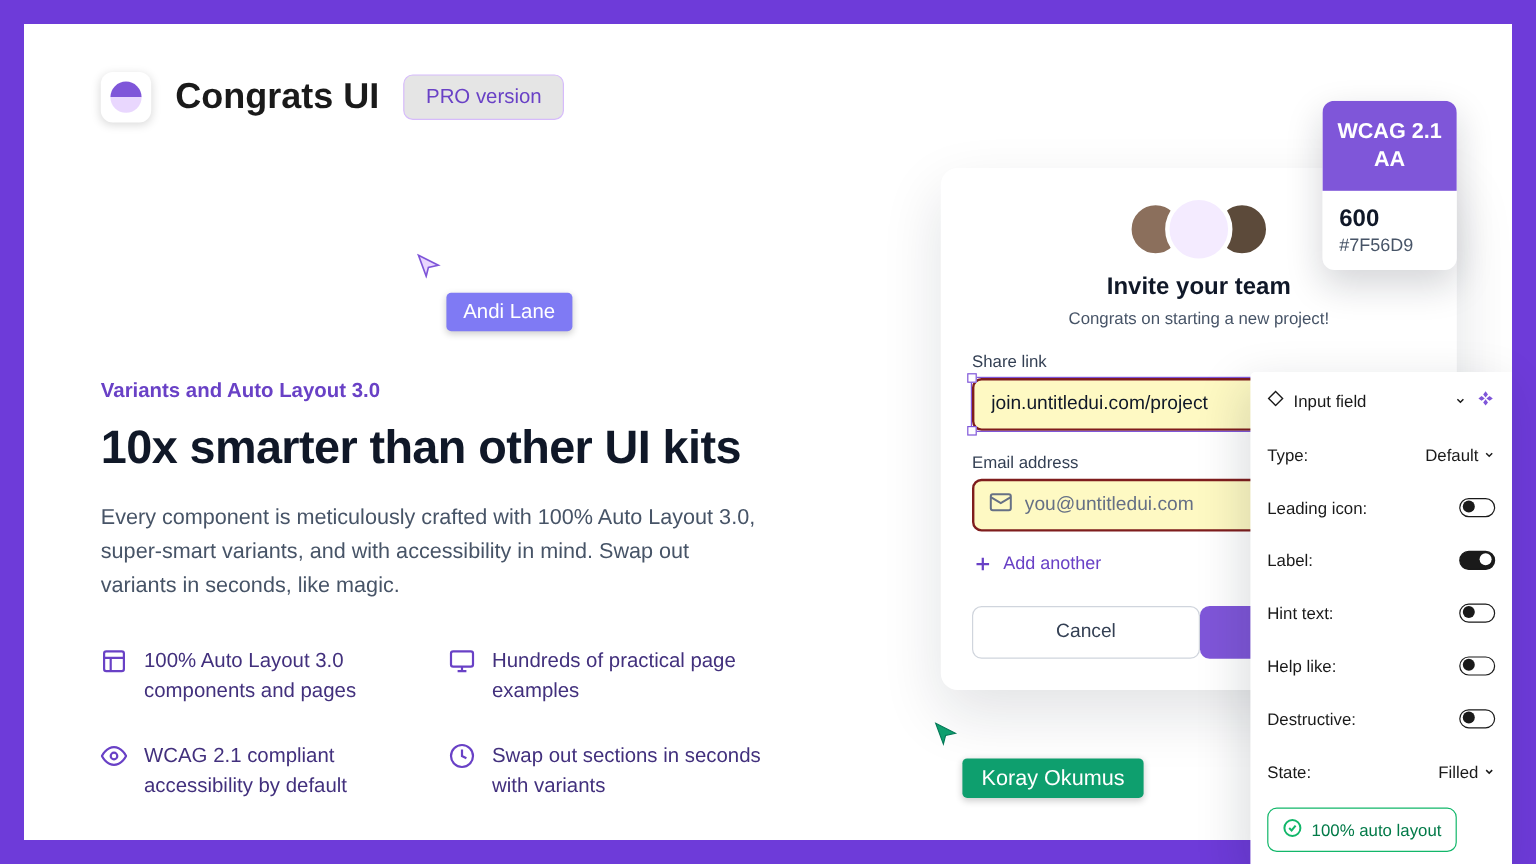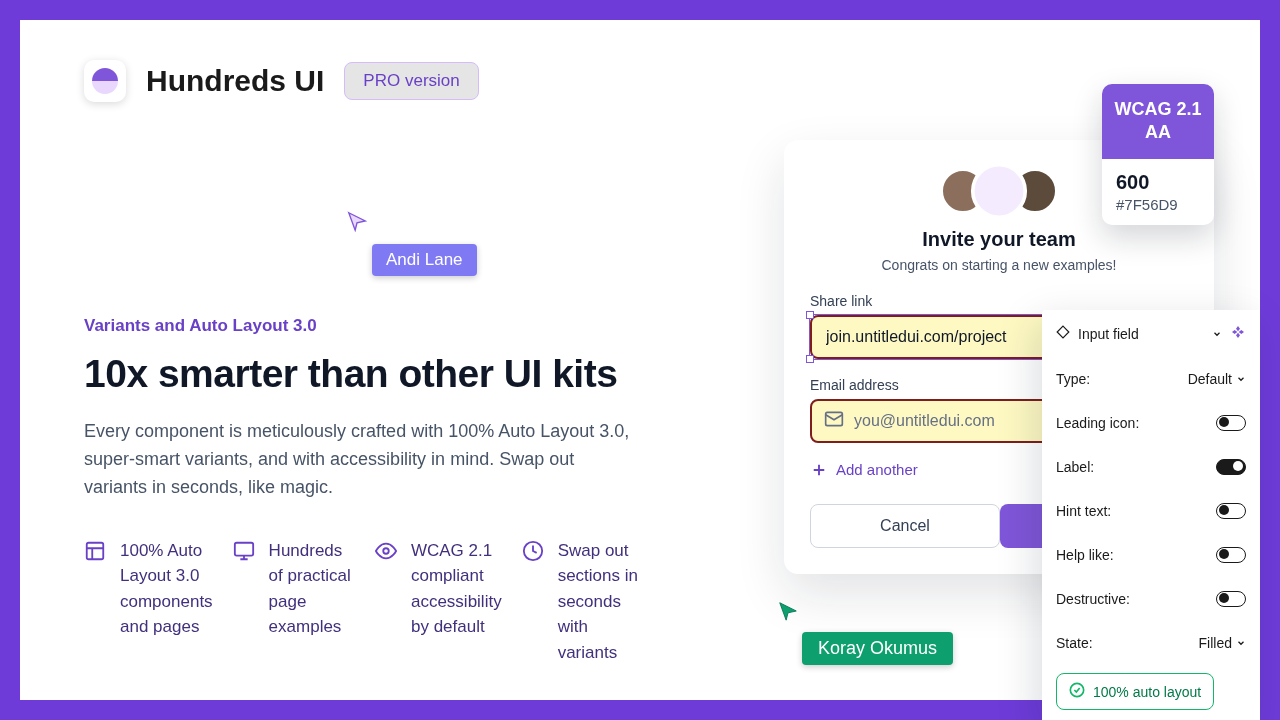--- a/index.html
+++ b/index.html
@@ -18,21 +18,21 @@
 .cursor-purple svg { display: block; }
 .tag-purple { position: absolute; left: 352px; top: 224px; background: #7F7AF4; color: #fff; font-size: 17px; padding: 6px 14px; border-radius: 4px; box-shadow: 0 2px 6px rgba(0,0,0,0.2); }
 .cursor-green { position: absolute; left: 757px; top: 580px; z-index: 5; }
 .tag-green { position: absolute; left: 782px; top: 612px; background: #0E9F6E; color: #fff; font-size: 18px; padding: 6px 16px; border-radius: 4px; box-shadow: 0 2px 6px rgba(0,0,0,0.2); z-index: 5; }
 
 
 .left { position: absolute; left: 64px; top: 296px; width: 560px; }
 .eyebrow { color: #6941C6; font-size: 17px; font-weight: 600; margin-bottom: 16px; }
 .h1 { font-size: 39px; font-weight: 600; color: #101828; letter-spacing: -0.5px; margin-bottom: 22px; }
 .para { font-size: 18px; color: #475467; line-height: 1.55; margin-bottom: 36px; max-width: 550px; }
-.feat-grid { display: grid; grid-template-columns: 1fr 1fr 1fr 1fr; column-gap: 20px; row-gap: 28px; }
+.feat-grid { display: grid; grid-template-columns: 1fr 1fr; column-gap: 20px; row-gap: 28px; }
 .feat { display: flex; gap: 14px; align-items: flex-start; }
 .feat-icon { flex-shrink: 0; color: #6941C6; margin-top: 2px; }
 .feat-text { color: #42307D; font-size: 17px; line-height: 1.5; font-weight: 500; }
 
 
 .modal { position: absolute; right: 46px; top: 120px; width: 430px; background: #fff; border-radius: 14px; box-shadow: 0 20px 50px rgba(16,24,40,0.12); padding: 28px 26px 26px; }
 .avatars { display: flex; justify-content: center; margin-bottom: 14px; }
 .av { width: 46px; height: 46px; border-radius: 50%; border: 3px solid #fff; margin-left: -10px; }
 .av:first-child { margin-left: 0; background: #8B6F5C; }
 .av:nth-child(2) { background: #F4EBFF; transform: scale(1.22); z-index: 2; position: relative; }
@@ -76,21 +76,21 @@
 </style>
 </head>
 <body>
 
 <div class="canvas">
 
   <div class="header">
     <div class="logo-box">
         <div class="logo-circle"></div>
       </div>
-    <div class="brand">Hundreds UI</div>
+    <div class="brand">Congrats UI</div>
     <div class="pro-badge">PRO version</div>
   </div>
 
   <div class="cursor-purple">
     <svg width="22" height="22" viewBox="0 0 24 24">
         <path d="M3 3 L21 12 L12 14 L10 22 Z" fill="#E9D7FE" stroke="#7F56D9" stroke-width="1.5"></path>
       </svg>
   </div>
   <div class="tag-purple">Andi Lane</div>
 
@@ -130,21 +130,21 @@
     </div>
   </div>
 
   <div class="modal">
     <div class="avatars">
       <div class="av"></div>
       <div class="av"></div>
       <div class="av"></div>
     </div>
     <div class="modal-title">Invite your team</div>
-    <div class="modal-sub">Congrats on starting a new examples!</div>
+    <div class="modal-sub">Congrats on starting a new project!</div>
     <label class="label">Share link</label>
     <div class="input-wrap selected">
       <input class="input" value="join.untitledui.com/project" style="">
     </div>
     <label class="label">Email address</label>
     <div class="input-wrap">
       <span class="input-icon-svg"><svg width="20" height="20" viewBox="0 0 24 24" fill="none" stroke="currentColor" stroke-width="2">
             <rect x="2" y="4" width="20" height="16" rx="2"></rect>
             <path d="M2 7l10 6 10-6"></path>
           </svg></span>

